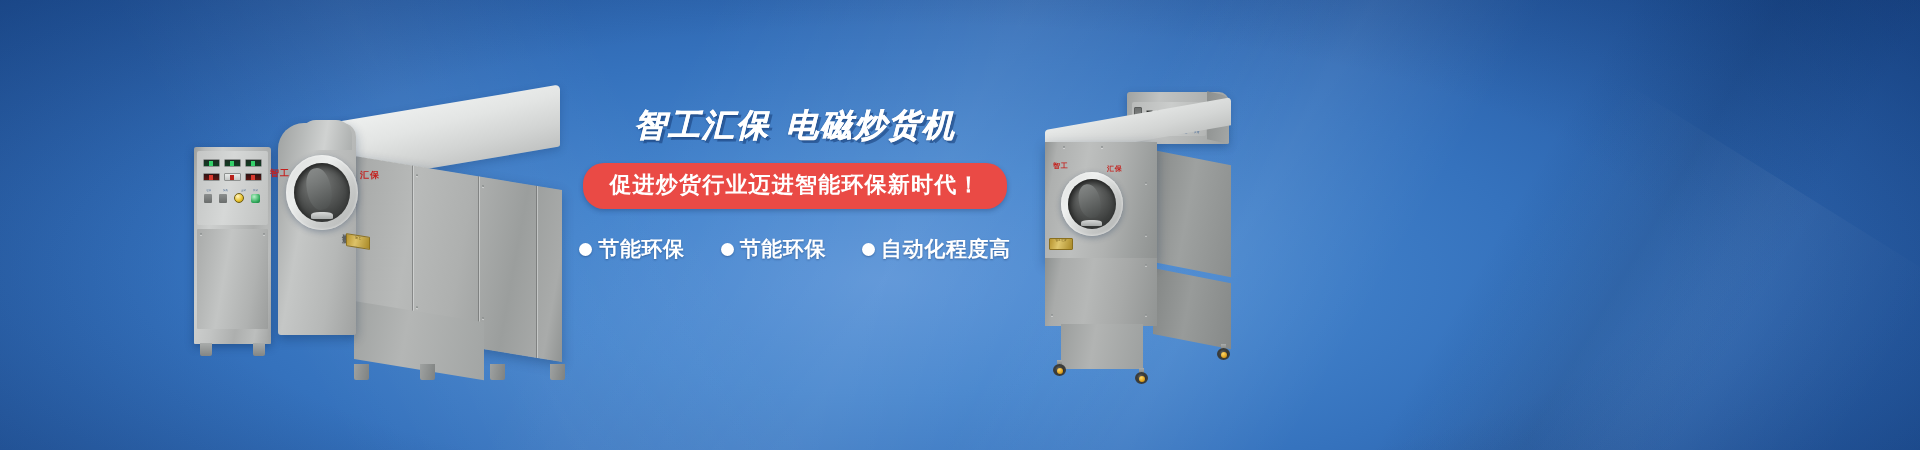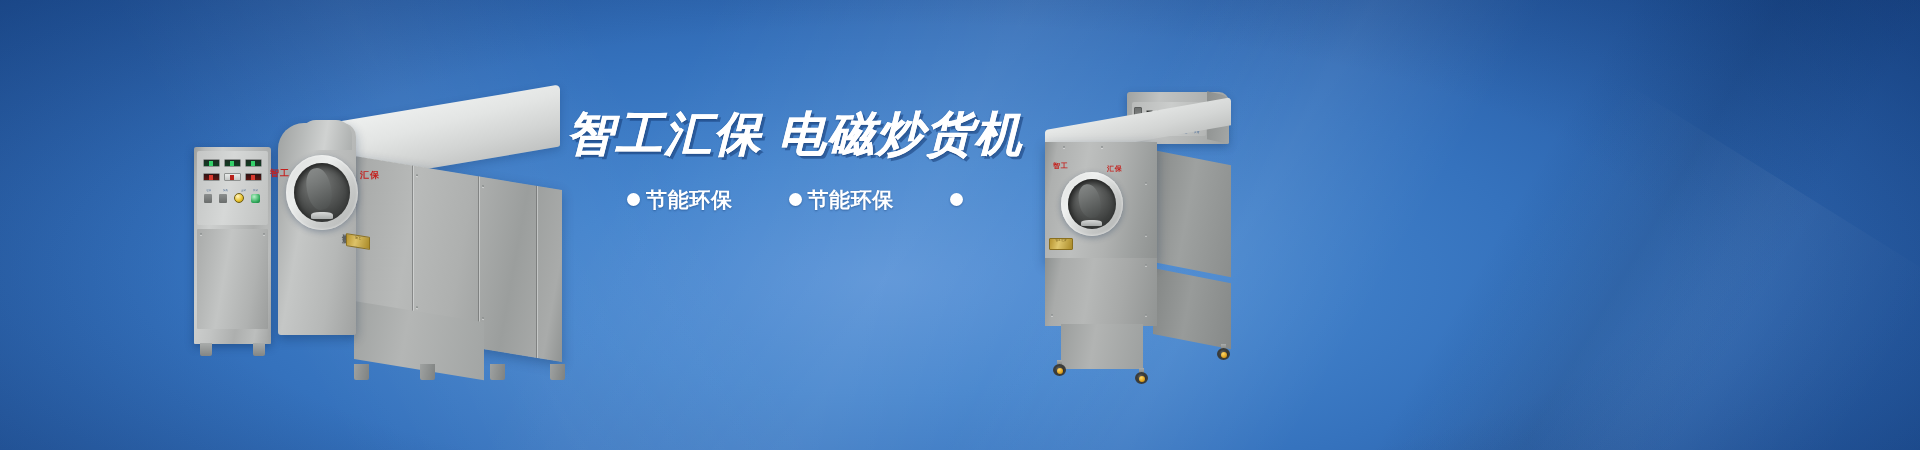--- a/index.html
+++ b/index.html
@@ -32,37 +32,37 @@
   .s5 { top:-120px; left:1520px; width:260px; height:700px;
         background:linear-gradient(90deg, rgba(0,0,0,0) 0%, rgba(9,40,85,.18) 50%, rgba(0,0,0,0) 100%);
         transform:rotate(30deg); }
   .vig { position:absolute; inset:0;
          background:radial-gradient(ellipse 70% 95% at 48% 58%, rgba(0,0,0,0) 55%, rgba(10,38,82,.33) 100%); }
 
   
   #text-block { position:absolute; left:560px; top:108px; width:470px; text-align:center; }
 
   #main-title {
-    font-size:47px; font-weight:bold; font-style:italic; color:#ffffff;
+    font-size:32px; font-weight:bold; font-style:italic; color:#ffffff;
     letter-spacing:2px; line-height:1.1; white-space:nowrap;
     text-shadow: 3px 3px 0 rgba(24,62,120,.55), 0 1px 2px rgba(14,44,92,.5);
     -webkit-text-stroke:0.5px #fff;
   }
   #main-title .gap { display:inline-block; width:16px; }
 
   #subtitle-pill {
     display:inline-block; margin-top:20px;
     background:#ea4a45; border-radius:21px;
     padding:7px 26px 9px 26px;
     color:#ffffff; font-size:22px; font-weight:bold; letter-spacing:1.2px;
     white-space:nowrap;
     box-shadow:0 2px 5px rgba(12,40,84,.3);
   }
 
-  #features { margin-top:26px; display:flex; justify-content:center; gap:56px; white-space:nowrap; }
+  #features { margin-top:26px; display:flex; justify-content:center; gap:36px; white-space:nowrap; }
   .feature { display:flex; align-items:center; gap:6px; color:#ffffff;
              font-size:21px; font-weight:bold; letter-spacing:.6px;
              text-shadow:0 1px 2px rgba(16,48,98,.45); }
   .bullet { width:13px; height:13px; border-radius:50%; background:#ffffff; flex:0 0 auto;
             box-shadow:0 1px 2px rgba(16,48,98,.4); }
 
   
   .steel {
     background:linear-gradient(100deg,#9a9c9b 0%,#b9bbba 10%,#cdcfce 26%,#c2c4c3 44%,#adafae 66%,#bcbebd 84%,#a2a4a3 100%);
   }
@@ -325,31 +325,33 @@
       <div class="lm-leg" style="left:152px;"></div>
       <div class="lm-leg" style="left:222px;"></div>
       <div class="lm-leg" style="left:282px;"></div>
     </div>
   </div>
 
   <div id="text-block">
     <div id="main-title">
       <span>智工汇保</span><span class="gap"></span><span>电磁炒货机</span>
     </div>
+    <div id="subtitle-pill">促进炒货行业迈进智能环保新时代！</div>
     <div id="features">
       <div class="feature">
         <span class="bullet"></span>
         <span>节能环保</span>
       </div>
       <div class="feature">
         <span class="bullet"></span>
         <span>节能环保</span>
       </div>
       <div class="feature">
         <span class="bullet"></span>
+        <span>自动化程度高</span>
       </div>
     </div>
   </div>
 
   <div id="right-machine">
 
     <div id="rm-ctrl">
       <div id="rm-ctrl-side"></div>
       <div id="rm-ctrl-face">
         <div class="rm-mod" style="position:absolute;left:2px;top:5px;width:8px;height:16px;background:linear-gradient(#6d706f,#8d908f);border:1px solid #5b5e5d;"></div>

